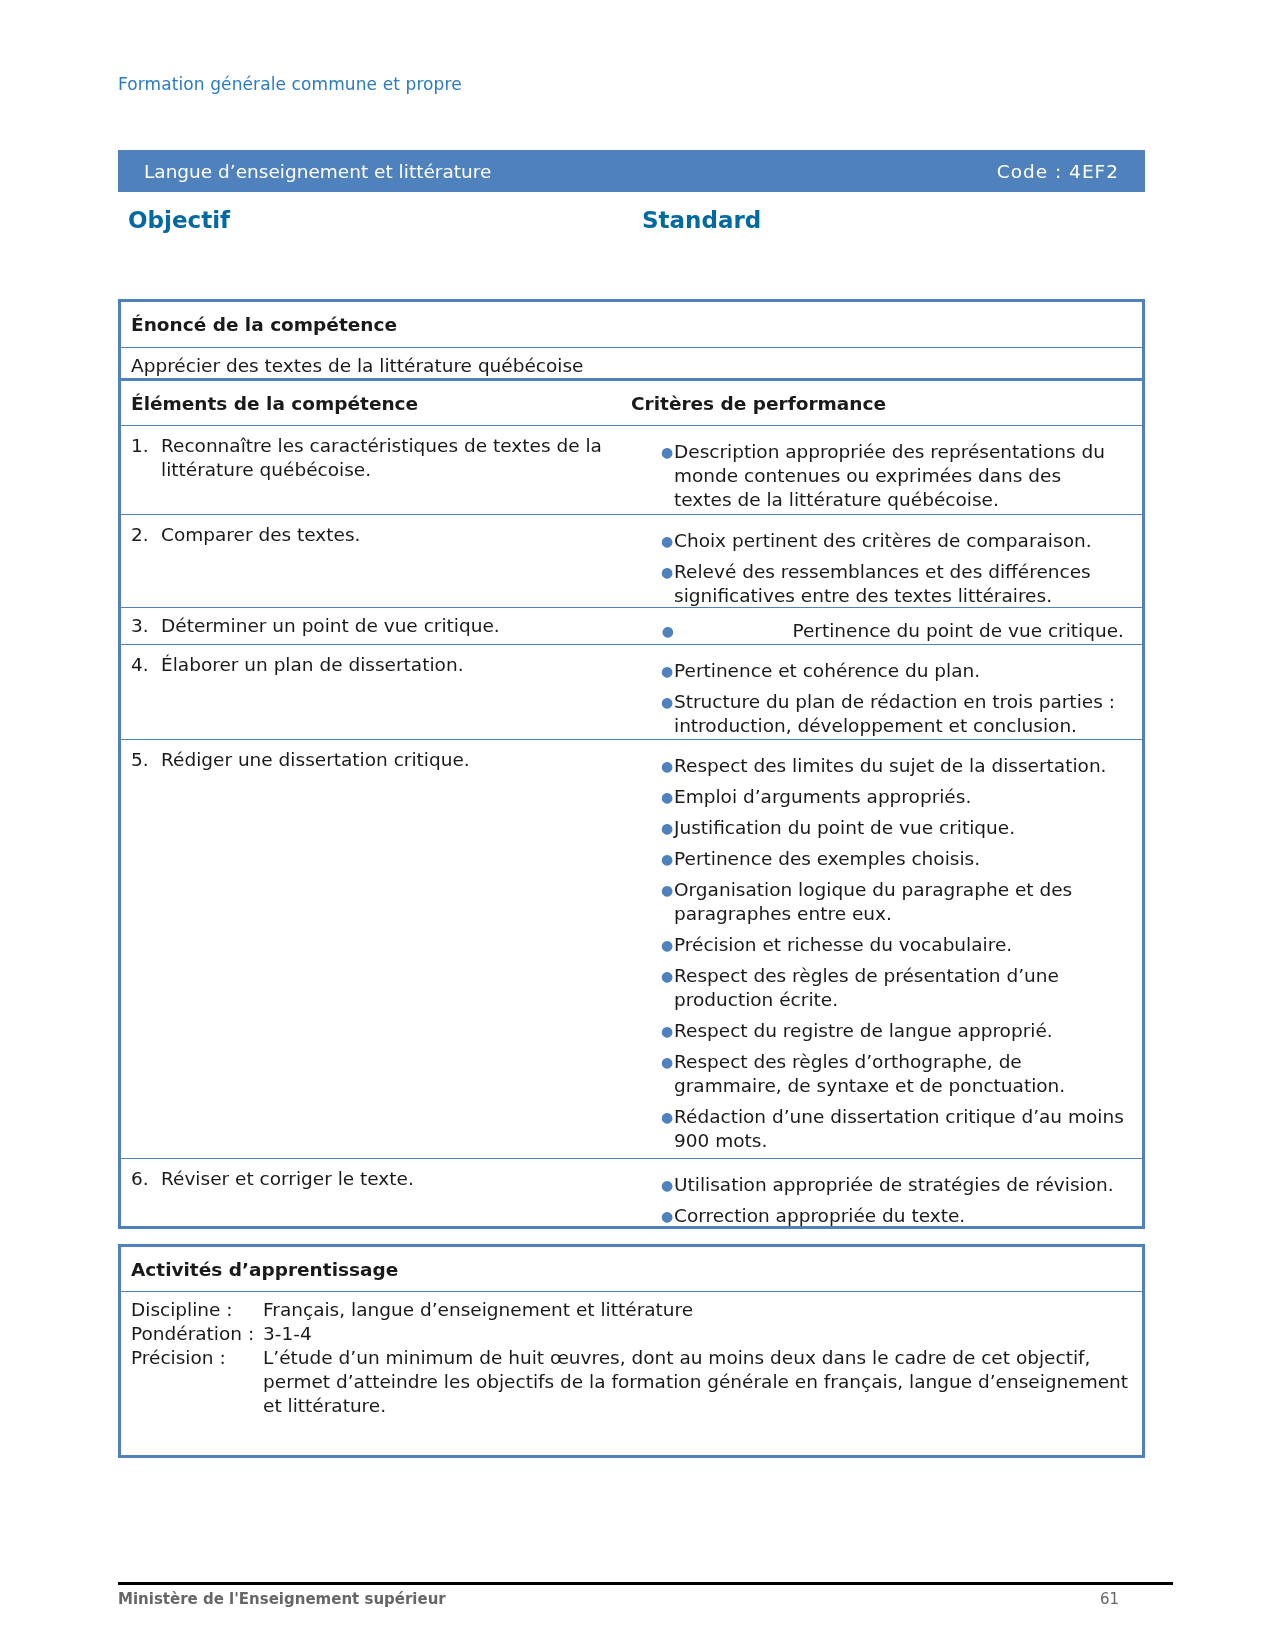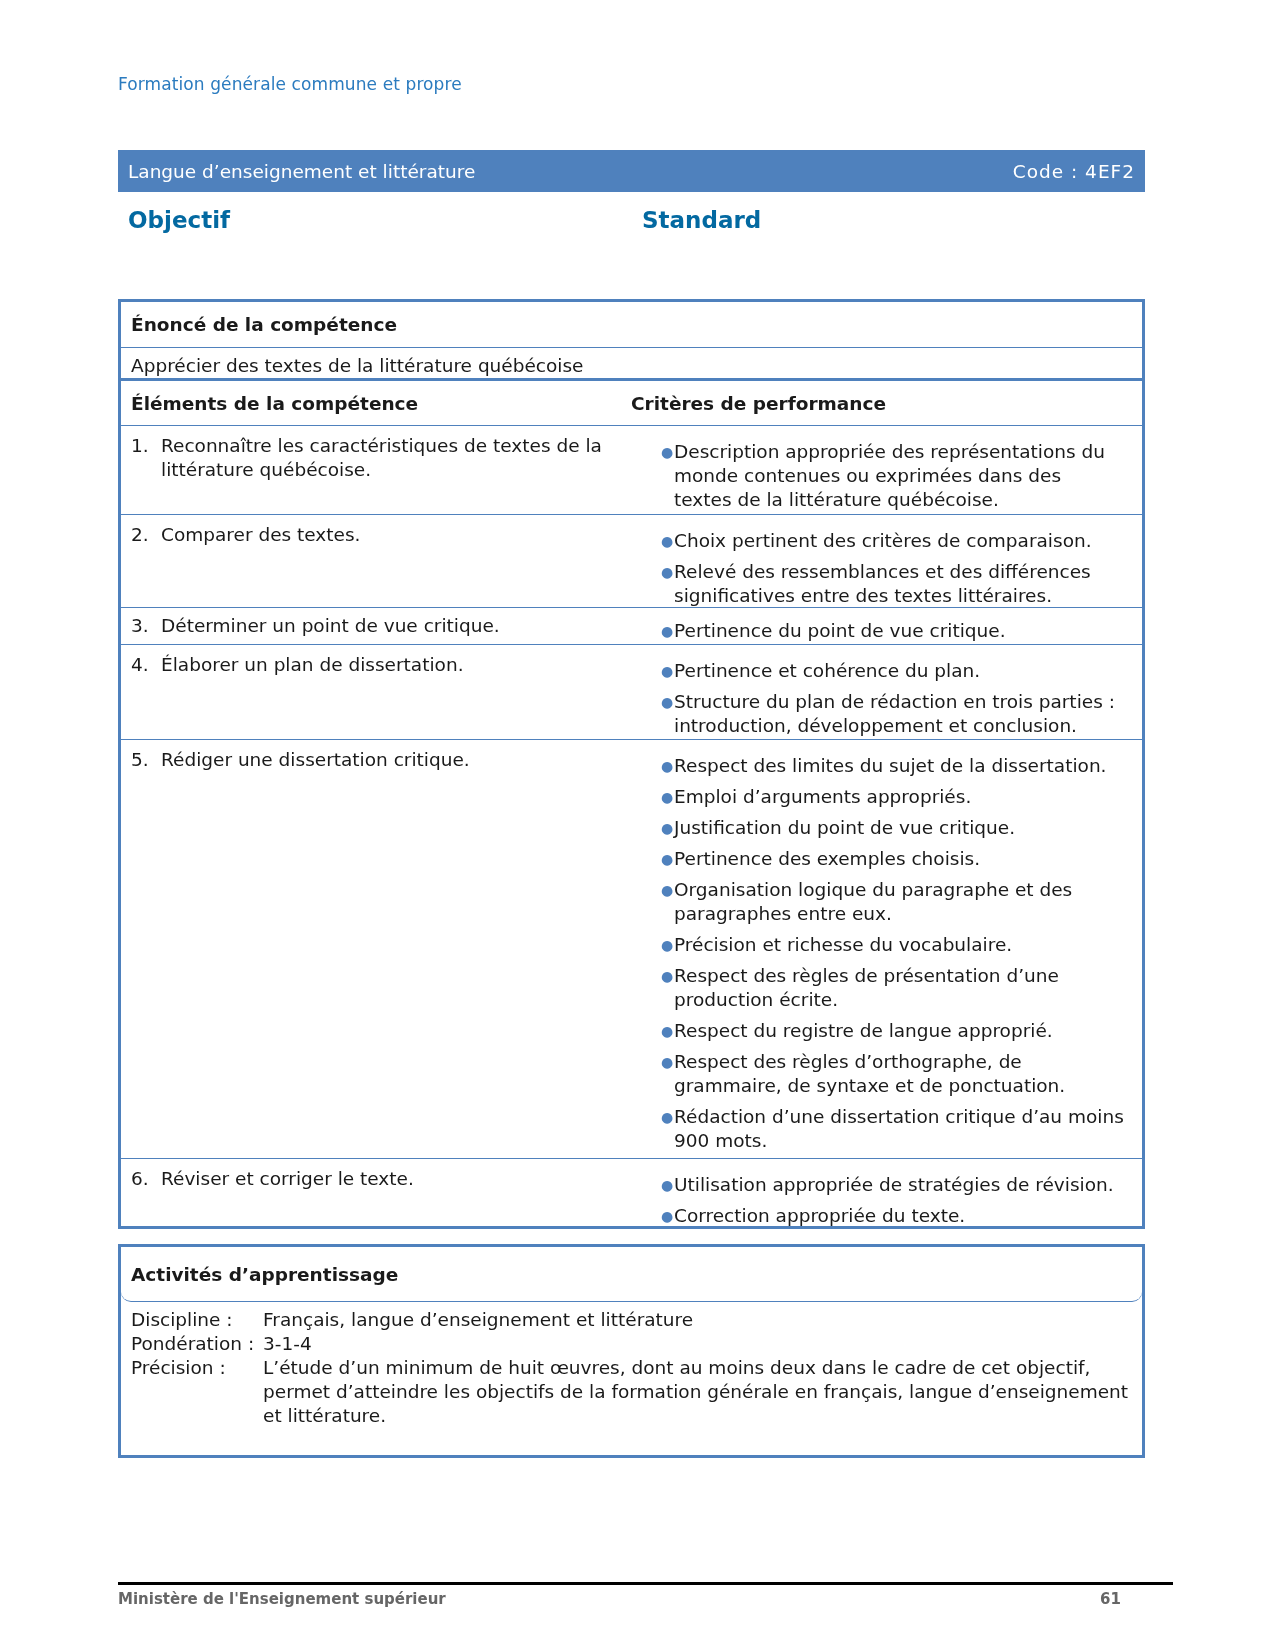--- a/index.html
+++ b/index.html
@@ -1,19 +1,19 @@
 <!DOCTYPE html>
 <html><head>
 <meta charset="utf-8">
 <style>
   html, body { margin: 0; padding: 0; background: #ffffff; }
   body { width: 1275px; height: 1650px; position: relative; font-family: "DejaVu Sans", sans-serif; color: #1a1a1a; overflow: hidden; }
   .abs { position: absolute; }
   .running-head { left: 118px; top: 74px; font-size: 17px; color: #2b7bbf; letter-spacing: 0.1px; }
-  .title-bar { left: 118px; top: 150px; width: 1027px; height: 42px; background: #4f81bd; color: #ffffff; font-size: 18.5px; box-sizing: border-box; padding: 0 10px; display: flex; align-items: center; justify-content: space-between; }
+  .title-bar { left: 118px; top: 150px; width: 1027px; height: 42px; background: #4f81bd; color: #ffffff; font-size: 18.5px; box-sizing: border-box; padding: 0 26px; display: flex; align-items: center; justify-content: space-between; }
   .title-bar .code { letter-spacing: 1px; }
   .heading { top: 207px; font-size: 23px; font-weight: bold; color: #0369a1; }
   .heading.obj { left: 128px; }
   .heading.std { left: 642px; }
 
   .box { left: 118px; width: 1027px; box-sizing: border-box; border: 3px solid #4f81bd; background: #fff; }
   .box .hdr { font-weight: bold; font-size: 18.5px; padding: 0 10px; box-sizing: border-box; border-bottom: 1px solid #4f81bd; display: flex; align-items: center; }
   .enonce { top: 253px; height: 110px; margin-top: 46px; }
   .enonce .hdr { height: 46px; }
   .enonce .body { font-size: 18.5px; line-height: 24px; padding: 6px 10px; width: 500px; }
@@ -26,29 +26,29 @@
   .row:last-child { border-bottom: none; }
   .elem { font-size: 18.5px; line-height: 24px; display: flex; padding-top: 8px; }
   .elem .num { width: 30px; flex: none; }
   .crit-list { list-style: none; margin: 8px; padding: 6px 10px 0 0; }
   .crit-list li { display: flex; font-size: 18.5px; line-height: 24px; margin-bottom: 7px; }
   .crit-list .bullet { width: 35px; flex: none; padding-left: 22px; box-sizing: border-box; color: #4f81bd; font-size: 14px; line-height: 24px; }
   .crit-list .bullet::before { content: "\25CF"; }
   .crit-list .txt { flex: 1; }
 
   .activites { top: 1244px; height: 214px; }
-  .activites .hdr { height: 55px; border-radius: 10px; }
+  .activites .hdr { height: 45px; }
   .act-body { padding: 6px 10px; font-size: 18.5px; line-height: 24px; }
   .act-row { display: flex; }
   .act-row .lbl { width: 132px; flex: none; }
   .act-row .val { flex: 1; }
 
   .footer-rule { left: 118px; top: 1582px; width: 1055px; height: 3px; background: #000; }
   .footer-left { left: 118px; top: 1590px; font-size: 15px; font-weight: bold; color: #666; }
-  .footer-right { left: 1100px; top: 1590px; font-size: 15px; font-weight: bold; color: #666; }
+  .footer-right { left: 1100px; top: 1590px; font-size: 15px; font-weight: normal; color: #666; }
 </style>
 </head>
 <body>
 
 <div class="abs running-head">Formation générale commune et propre</div>
 
 <div class="abs title-bar">
   <span>Langue d’enseignement et littérature</span>
   <span class="code">Code : 4EF2</span>
 </div>
@@ -100,21 +100,21 @@
       </ul>
     </div>
   </div>
 
   <div class="row" style="height:37px;">
     <div class="col-left elem" style="padding-top:6px;">
         <span class="num">3.</span>
         <span>Déterminer un point de vue critique.</span>
       </div>
     <div class="col-right">
-      <ul class="crit-list" style="padding-top:3px;">
+      <ul class="crit-list" style="padding-top:3px;text-align:right;">
         <li>
             <span class="bullet"></span>
             <span class="txt">Pertinence du point de vue critique.</span>
           </li>
       </ul>
     </div>
   </div>
 
   <div class="row" style="height:95px;">
     <div class="col-left elem">

